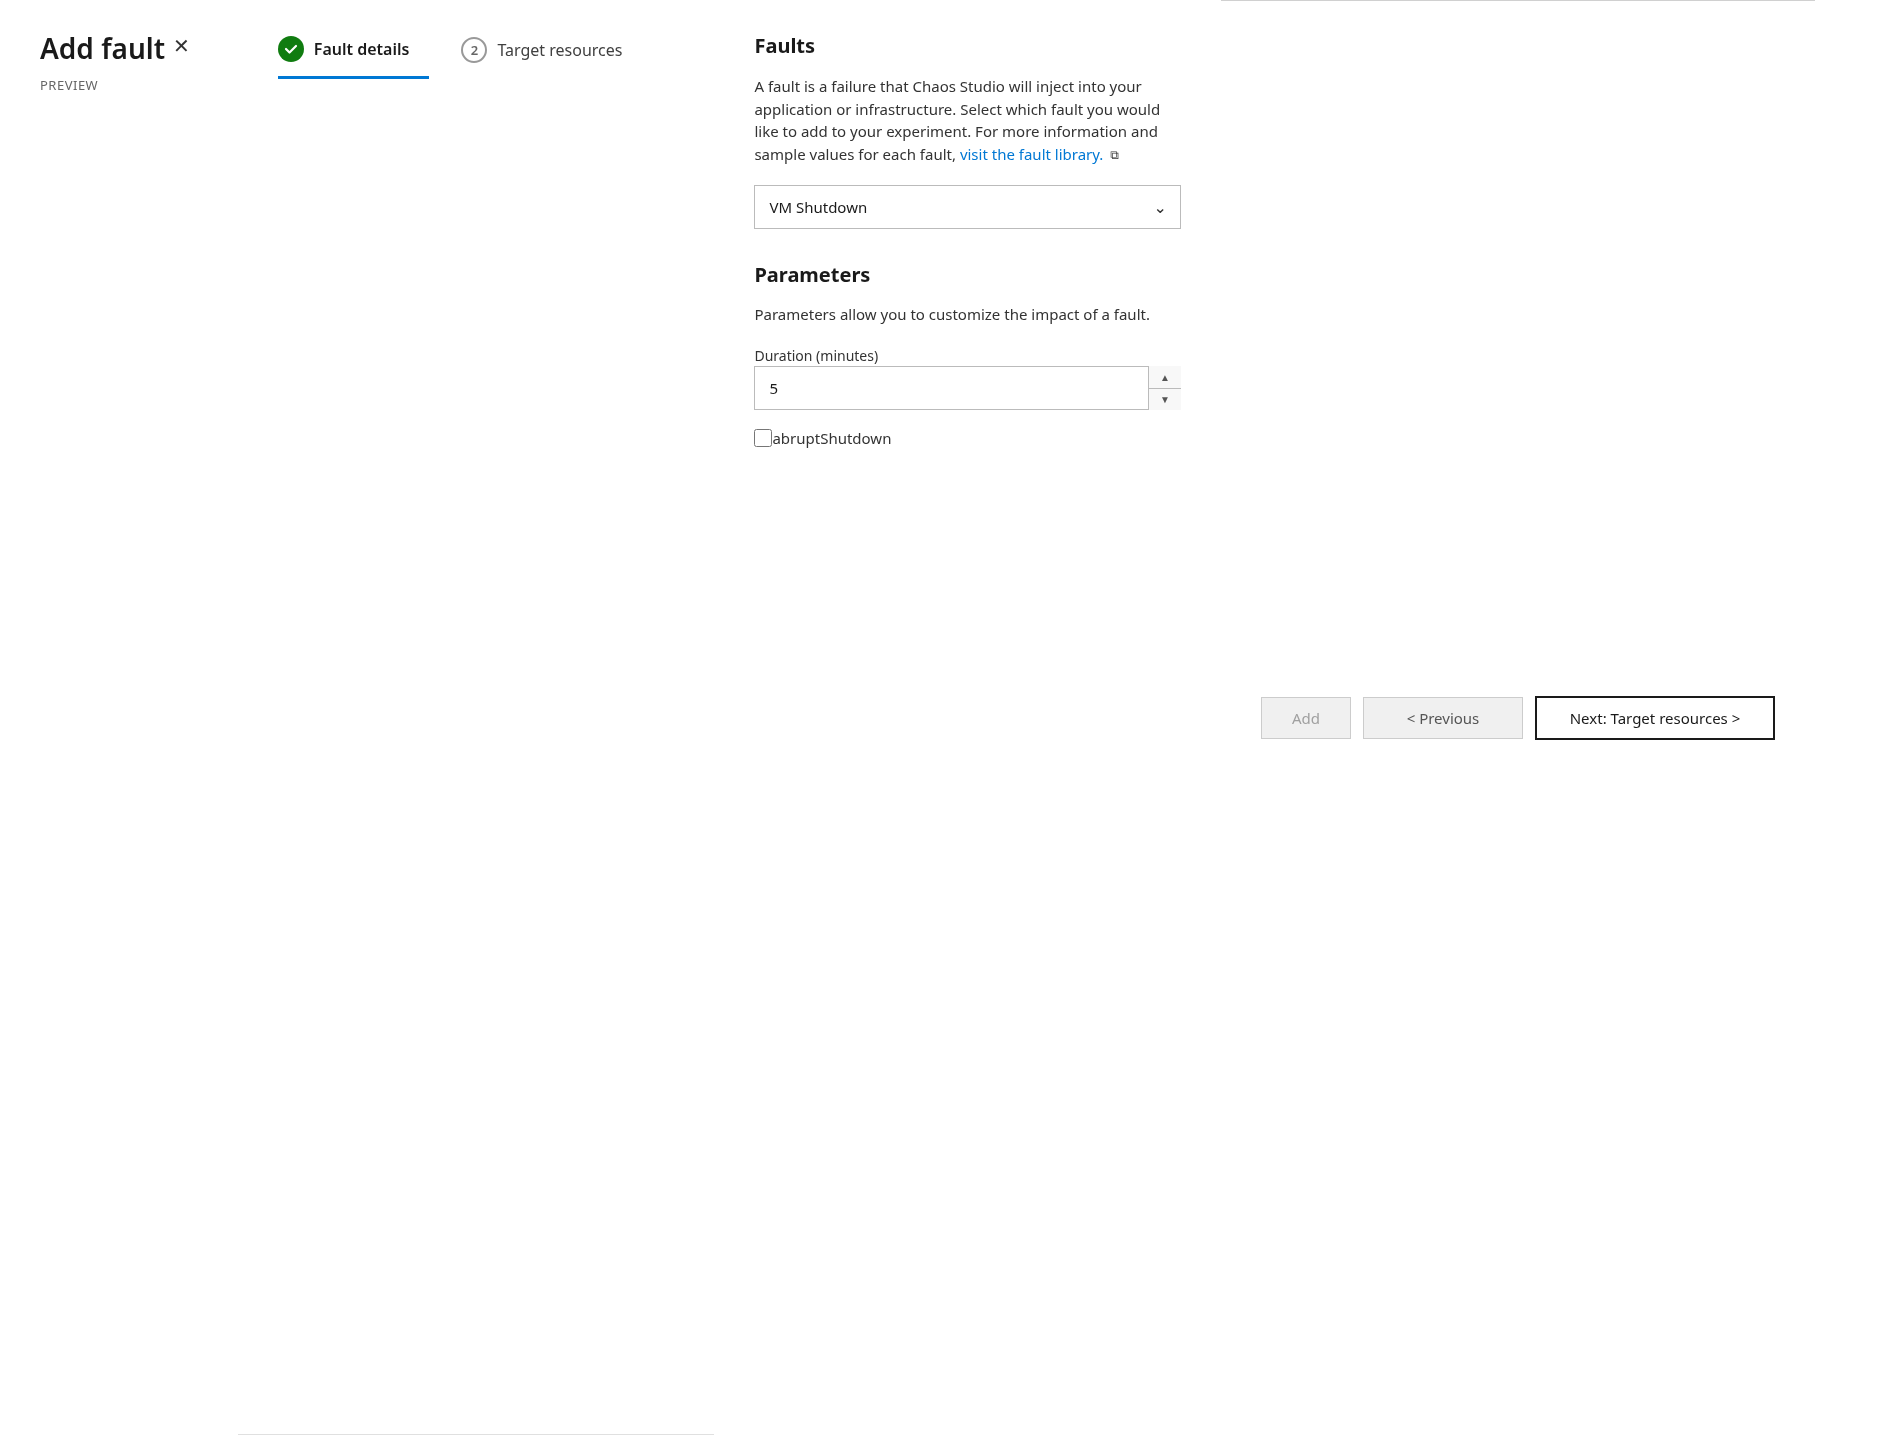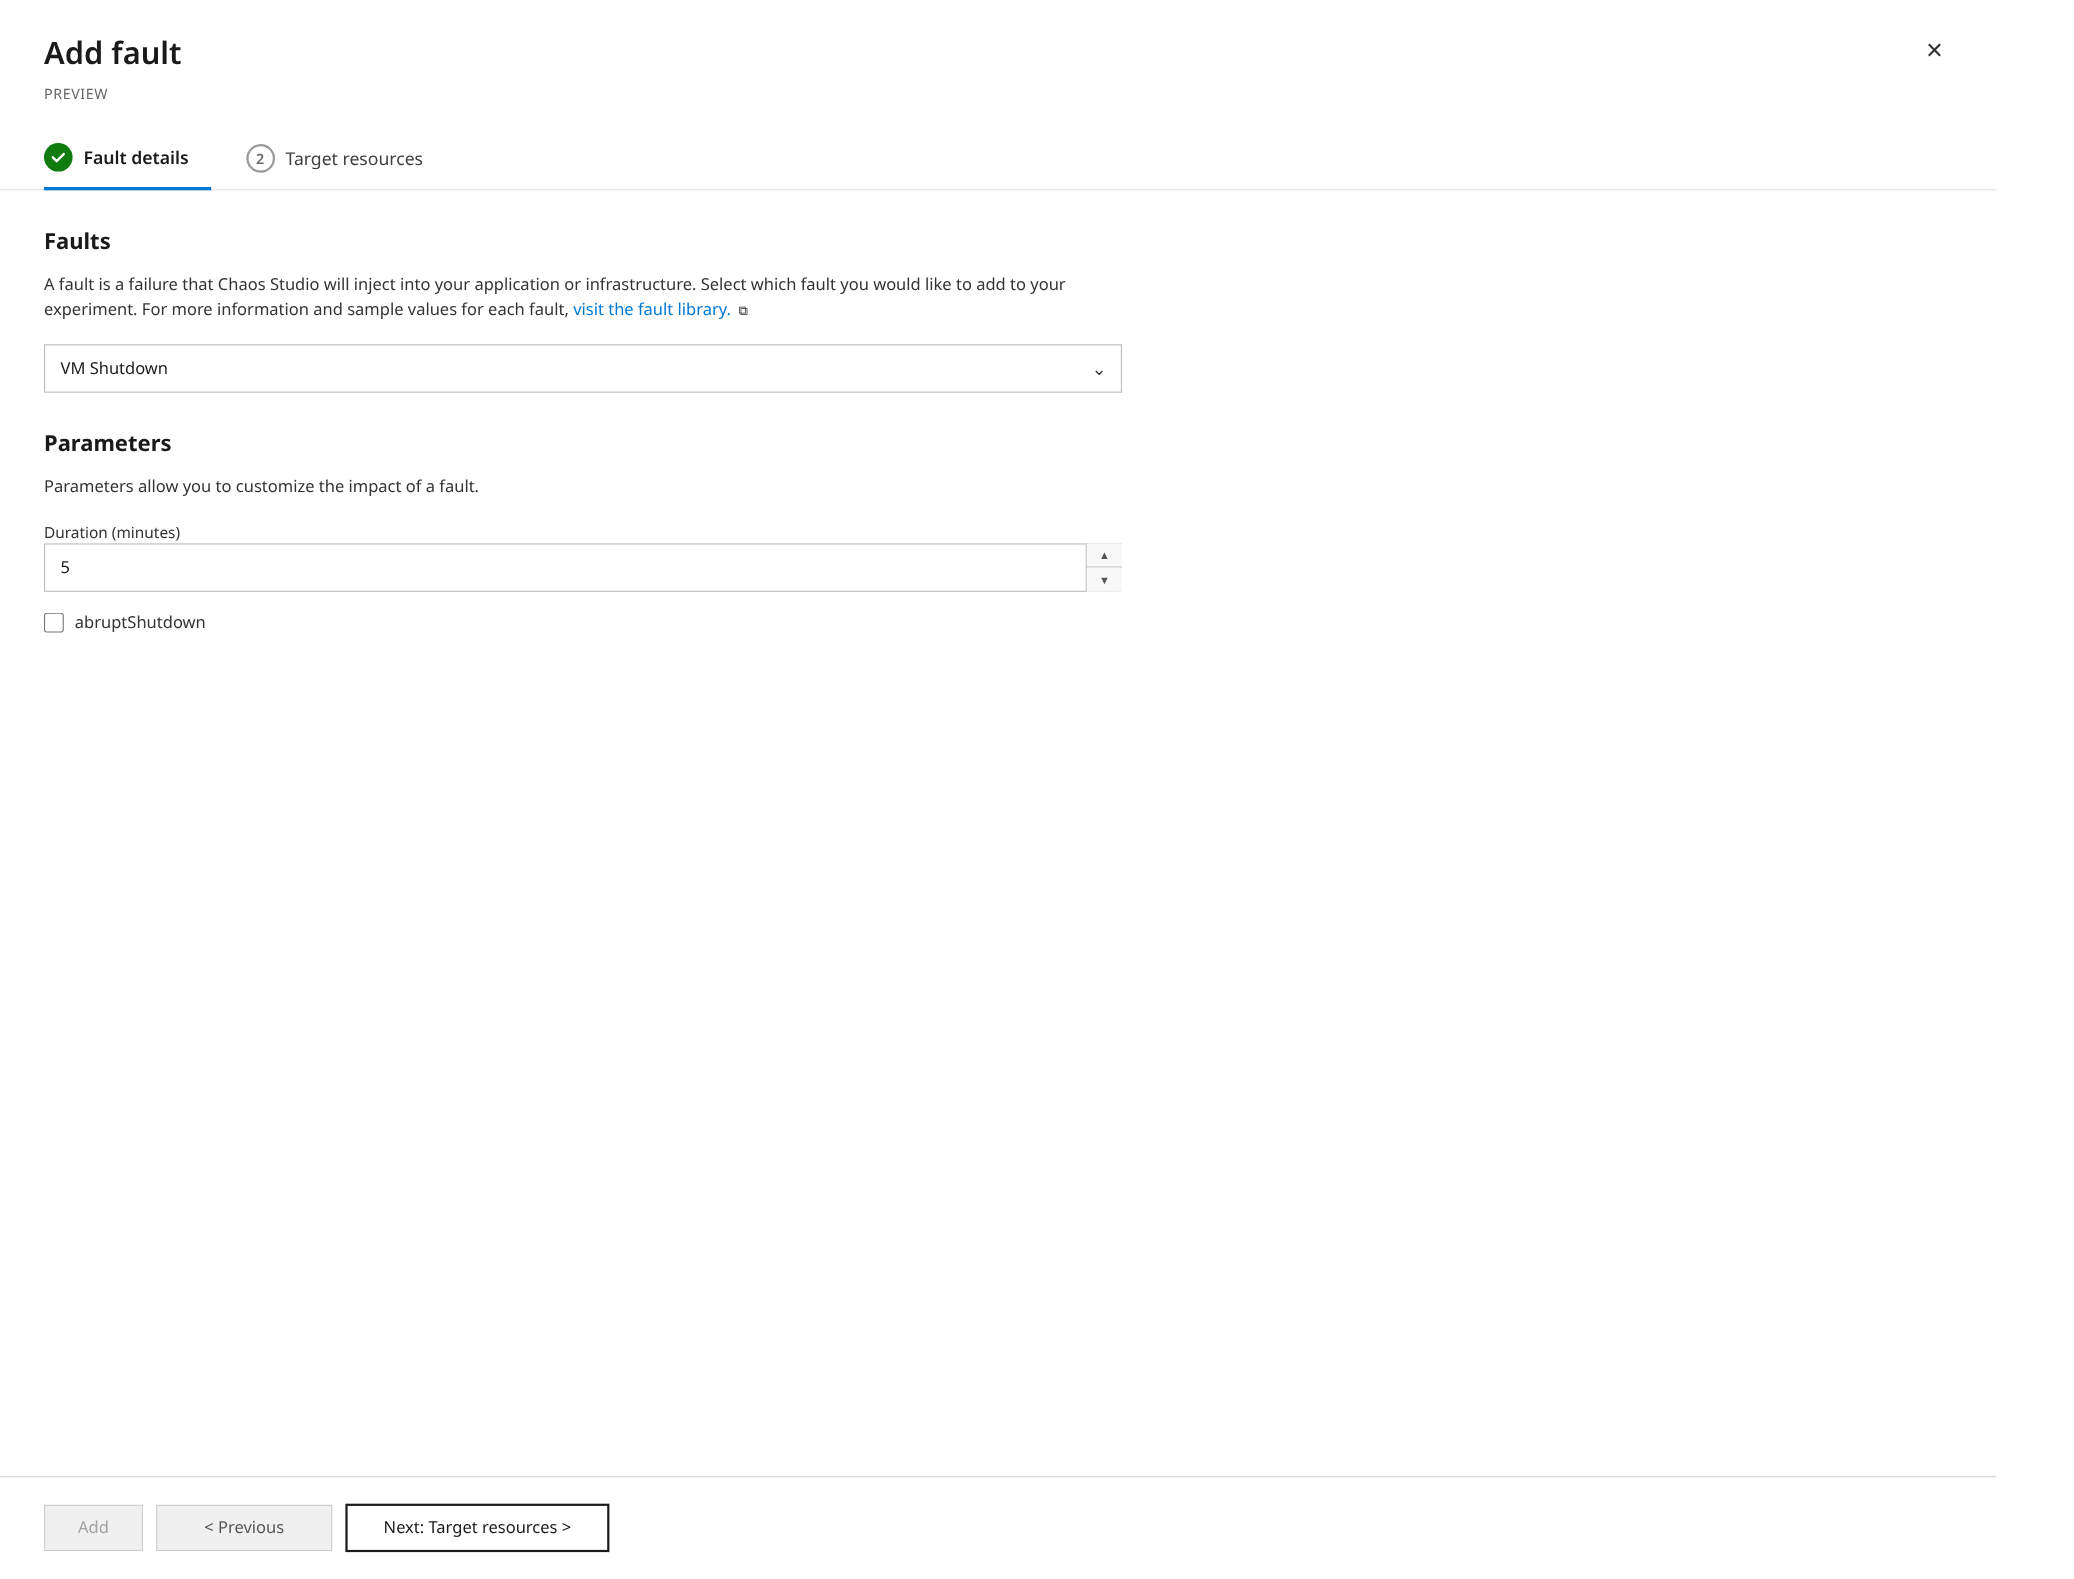--- a/index.html
+++ b/index.html
@@ -16,21 +16,21 @@
       position: relative;
       overflow-x: hidden;
     }
 
     .dialog {
       background: #fff;
       width: 1815px;
       min-height: 1435px;
       position: relative;
       display: flex;
-      flex-direction: column;
+      flex-direction: row;
     }
 
     .dialog-header {
       display: flex;
       justify-content: space-between;
       align-items: flex-start;
       padding: 32px 40px 0 40px;
     }
 
     .dialog-title-block {
@@ -242,21 +242,20 @@
       width: 32px;
     }
 
     .spin-btn:first-child {
       border-bottom: 1px solid #bbb;
     }
 
     .checkbox-row {
       display: flex;
       align-items: center;
-      gap: 10px;
       margin-top: 6px;
     }
 
     .checkbox-input {
       width: 18px;
       height: 18px;
       border: 2px solid #666;
       cursor: pointer;
       accent-color: #0078d4;
       flex-shrink: 0;

